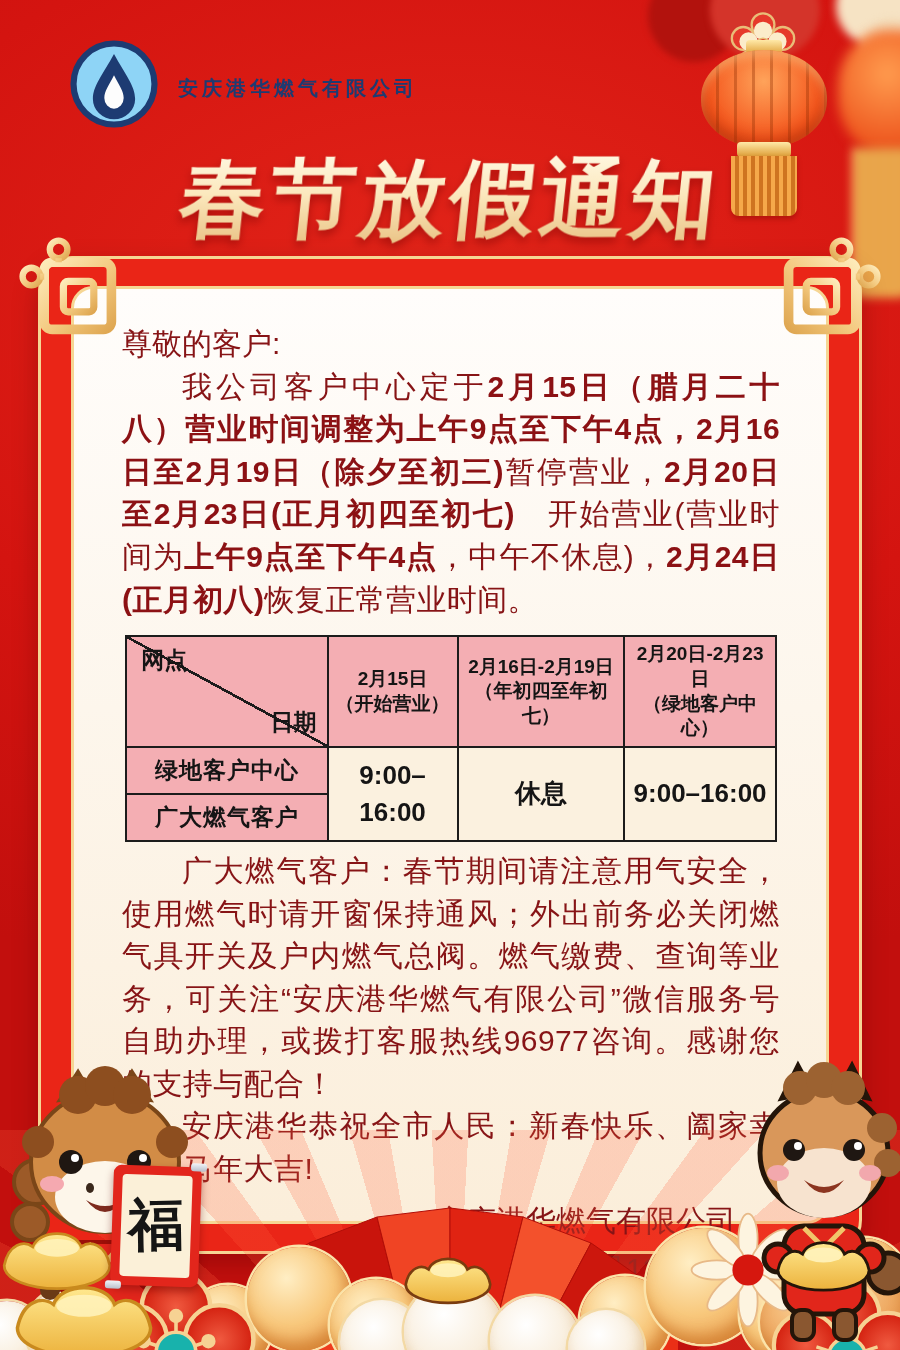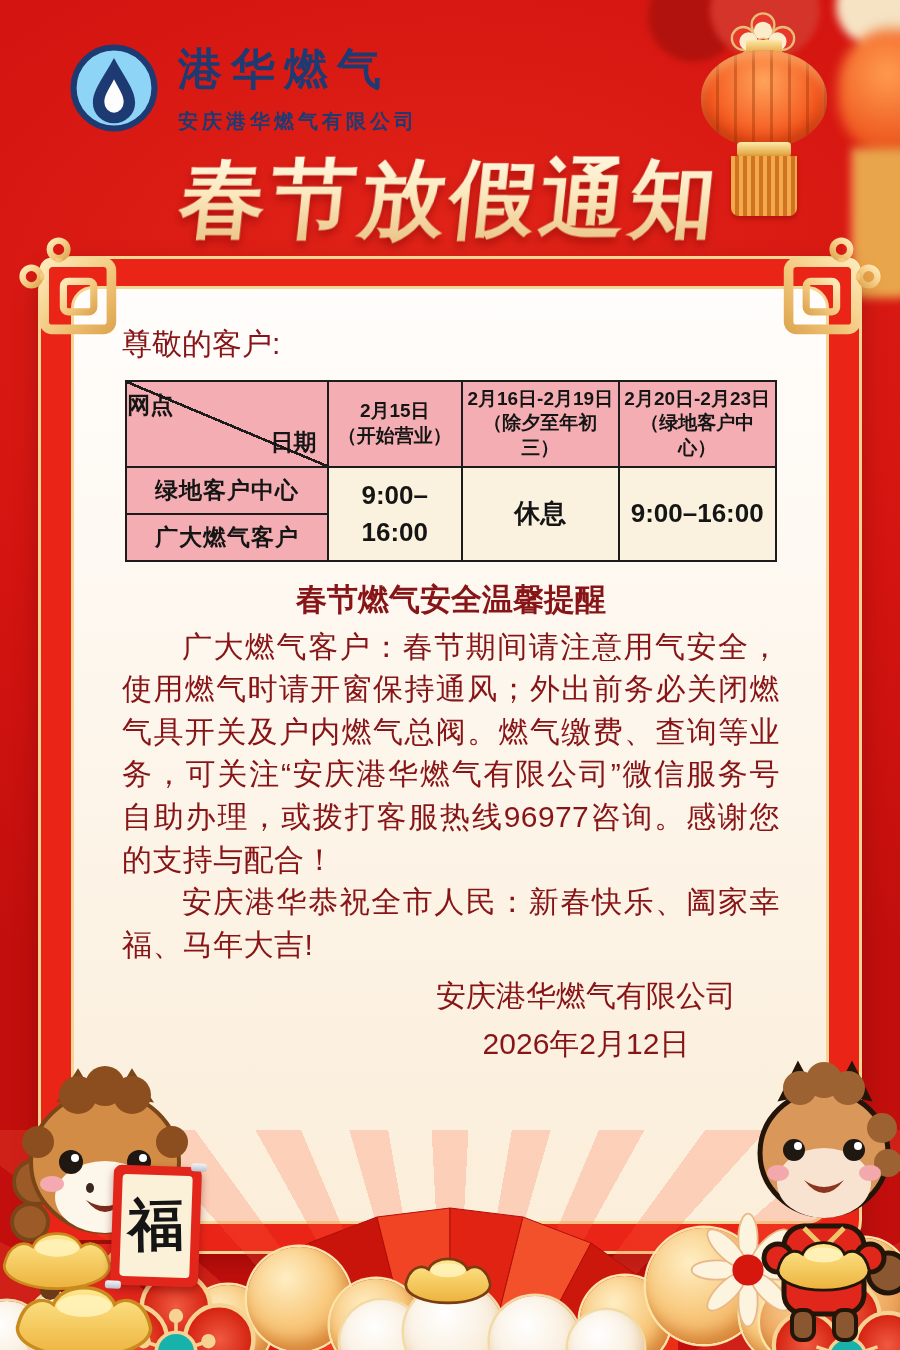--- a/index.html
+++ b/index.html
@@ -74,21 +74,21 @@
   
   table.notice-table { width:99%; margin:14px auto 8px; border-collapse:collapse; color:#151515; }
   .notice-table th, .notice-table td { border:2px solid #1c1c1c; }
   .th-date { background:#f4aeb3; font-size:19px; font-weight:700; line-height:1.3;
     white-space:pre-line; padding:5px 2px; text-align:center; }
   .th-corner { background:#f4aeb3; width:31%; height:66px; position:relative;
     background-image:linear-gradient(to top right,
       rgba(0,0,0,0) calc(50% - 1.3px), #1c1c1c calc(50% - 1.3px),
       #1c1c1c calc(50% + 1.3px), rgba(0,0,0,0) calc(50% + 1.3px));
   }
-  .corner-top { position:absolute; left:0; top:7px; font-size:23px; font-weight:700; }
+  .corner-top { position:absolute; left:14px; top:7px; font-size:23px; font-weight:700; }
   .corner-bottom { position:absolute; right:10px; bottom:7px; font-size:23px; font-weight:700; }
   .td-loc { background:#f4aeb3; font-size:23px; font-weight:700; text-align:center;
     height:47px; letter-spacing:1px; padding:2px 4px; }
   .td-val { background:#fbf1df; font-size:26px; font-weight:700; text-align:center; }
 
   .reminder-title { text-align:center; font-weight:900; font-size:31px; margin:16px 0 4px; }
   .signature { text-align:center; padding-left:270px; margin-top:6px; font-size:30px; line-height:1.6; }
 
   
   .bg-rays { position:absolute; left:-60px; top:1130px; width:1020px; height:260px; z-index:4;
@@ -122,21 +122,20 @@
 <span class="lantern-blur"></span>
 <span class="lantern-blur-tassel"></span>
 
 <header class="brand-header">
   <svg class="logo-circle" viewBox="0 0 100 100">
     <circle cx="50" cy="50" r="46" fill="#8ed4f6" stroke="#1d3b72" stroke-width="7"></circle>
     <path d="M50 16 C37 40 26 52 26 67 A24 23 0 0 0 74 67 C74 52 63 40 50 16 Z" fill="#1d3b72"></path>
     <path d="M50 40 C44 52 39 58 39 66 A11 12 0 0 0 61 66 C61 58 56 52 50 40 Z" fill="#fdfdfd"></path>
   </svg>
   <div class="brand-text">
-    <div class="brand-name">港华燃气</div>
     <div class="brand-company">安庆港华燃气有限公司</div>
   </div>
 </header>
 
 <h1 class="poster-title">春节放假通知</h1>
 
 <div class="lantern-main">
   <svg class="lantern-flower" viewBox="0 0 100 100">
     <g>
       <circle cx="50" cy="22" r="15" fill="#e6392b" stroke="#e9bd78" stroke-width="3"></circle>
@@ -185,48 +184,48 @@
       <path d="M52 118 V158" stroke-width="12"></path>
       <circle cx="52" cy="18" r="11" stroke-width="8"></circle>
       <circle cx="18" cy="52" r="11" stroke-width="8"></circle>
       <path d="M52 29 V34 M29 52 H34" stroke-width="8"></path>
     </g>
   </svg>
 
   <div class="card-inner">
     <div class="card-content">
       <div class="greeting">尊敬的客户:</div>
+      <p class="para"><span>我公司客户中心定于</span><b>2月15日（腊月二十八）营业时间调整为上午9点至下午4点，2月16日至2月19日（除夕至初三)</b><span>暂停营业，</span><b>2月20日至2月23日(正月初四至初七)</b><span>　开始营业(营业时间为</span><b>上午9点至下午4点</b><span>，中午不休息)，</span><b>2月24日(正月初八)</b><span>恢复正常营业时间。</span></p>
 
       <table class="notice-table">
         <tbody>
             <tr>
           <th class="th-corner">
             <span class="corner-top">网点</span>
             <span class="corner-bottom">日期</span>
           </th>
           <th class="th-date">2月15日
 （开始营业）</th>
           <th class="th-date">2月16日-2月19日
-（除夕至年初三）</th>
+（年初四至年初七）</th>
           <th class="th-date">2月20日-2月23日
 （绿地客户中心）</th>
         </tr>
         <tr>
           <td class="td-loc">绿地客户中心</td>
           <td class="td-val" rowspan="2">9:00–16:00</td>
           <td class="td-val" rowspan="2">休息</td>
           <td class="td-val" rowspan="2">9:00–16:00</td>
         </tr>
         <tr>
           <td class="td-loc">广大燃气客户</td>
         </tr>
       </tbody>
         </table>
 
-      <div class="reminder-title">春节燃气安全温馨提醒</div>
       <p class="para">广大燃气客户：春节期间请注意用气安全，使用燃气时请开窗保持通风；外出前务必关闭燃气具开关及户内燃气总阀。燃气缴费、查询等业务，可关注“安庆港华燃气有限公司”微信服务号自助办理，或拨打客服热线96977咨询。感谢您的支持与配合！</p>
       <p class="para">安庆港华恭祝全市人民：新春快乐、阖家幸福、马年大吉!</p>
       <div class="signature">
         <div>安庆港华燃气有限公司</div>
         <div>2026年2月12日</div>
       </div>
     </div>
   </div>
 </section>
 

